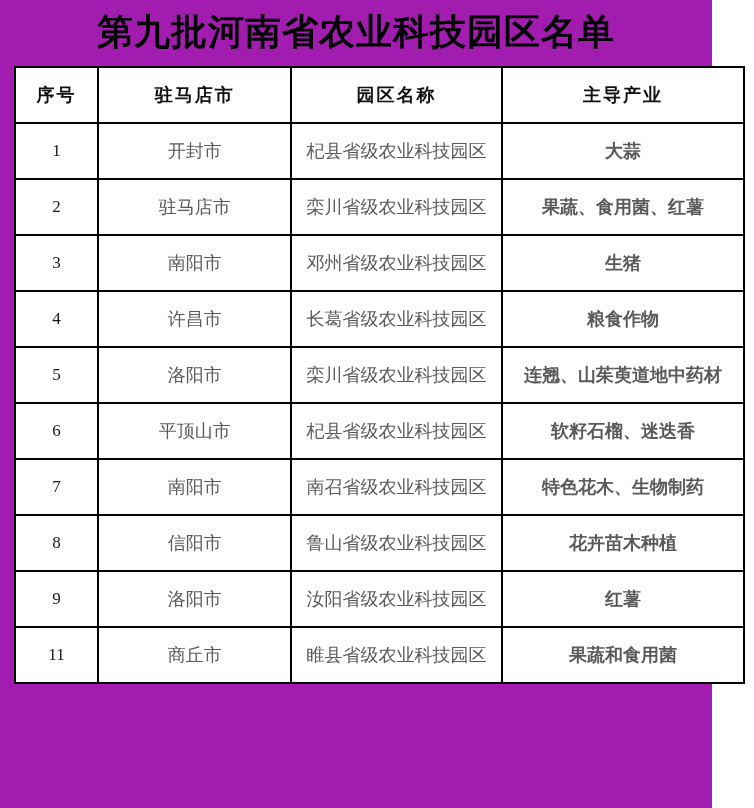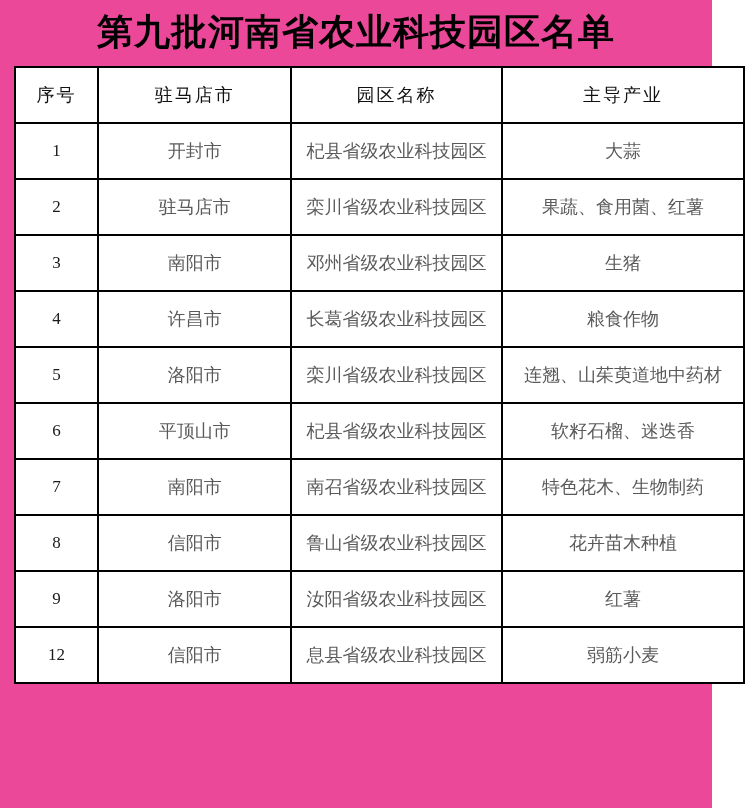--- a/index.html
+++ b/index.html
@@ -7,21 +7,21 @@
     width: 754px;
     height: 808px;
     background: #ffffff;
     font-family: "Liberation Serif", "DejaVu Serif", serif;
     overflow: hidden;
   }
   .page {
     width: 712px;
     height: 808px;
     position: relative;
-    background: #ec4899;
+    background: #a21caf;
   }
   .title {
     position: absolute;
     top: 6px;
     left: 0;
     width: 100%;
     text-align: center;
     font-family: "Liberation Sans", "DejaVu Sans", sans-serif;
     font-weight: bold;
     font-size: 36px;
@@ -43,34 +43,34 @@
     border: 2px solid #000000;
     text-align: center;
     vertical-align: middle;
     font-size: 18px;
     overflow: hidden;
     white-space: nowrap;
   }
   .parks-table thead tr { height: 56px; }
   .parks-table tbody tr { height: 56px; }
   .parks-table th {
-    font-weight: normal;
+    font-weight: bold;
     color: #111111;
     letter-spacing: 2px;
   }
   .parks-table td { color: #5a5a5a; }
   .parks-table td.col-index {
     color: #1a1a1a;
     letter-spacing: 0;
     font-size: 17px;
   }
   .col-index    { width: 11.4%; }
   .col-city     { width: 26.5%; }
   .col-park     { width: 28.9%; }
-  .col-industry { width: 33.2%; }
+  .col-industry { width: 33.2%; font-weight: bold; }
 </style>
 </head>
 <body>
 
 <div class="page">
   <h1 class="title">第九批河南省农业科技园区名单</h1>
 
   <table class="parks-table">
     <thead>
       <tr>
@@ -129,20 +129,20 @@
           <td class="col-park">鲁山省级农业科技园区</td>
           <td class="col-industry">花卉苗木种植</td>
         </tr>
         <tr>
           <td class="col-index">9</td>
           <td class="col-city">洛阳市</td>
           <td class="col-park">汝阳省级农业科技园区</td>
           <td class="col-industry">红薯</td>
         </tr>
         <tr>
-          <td class="col-index">12</td>
-          <td class="col-city">信阳市</td>
-          <td class="col-park">息县省级农业科技园区</td>
-          <td class="col-industry">弱筋小麦</td>
+          <td class="col-index">11</td>
+          <td class="col-city">商丘市</td>
+          <td class="col-park">睢县省级农业科技园区</td>
+          <td class="col-industry">果蔬和食用菌</td>
         </tr>
       </tbody>
   </table>
 </div>
 
 </body></html>

